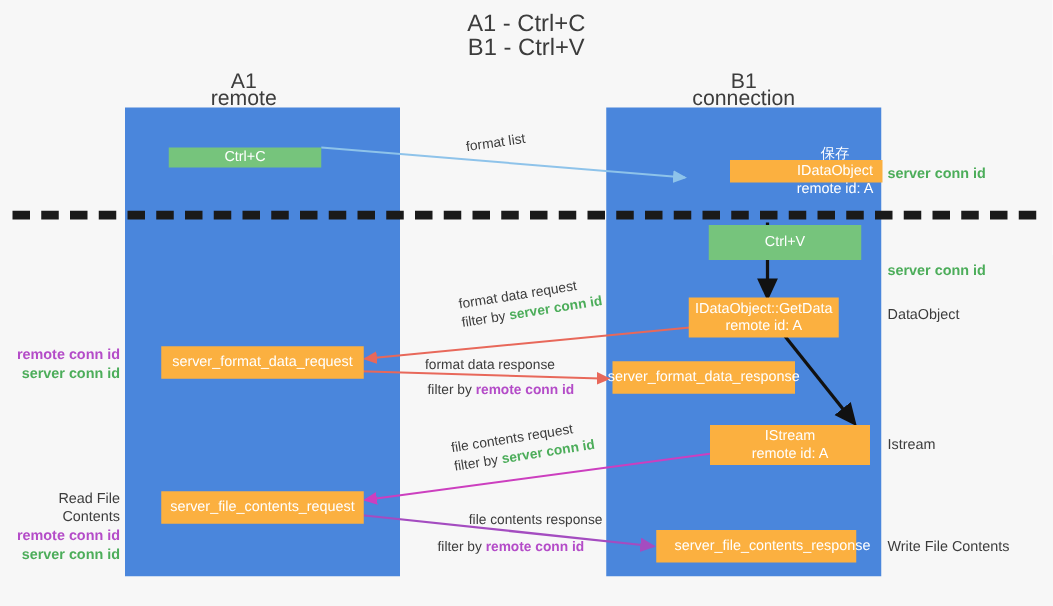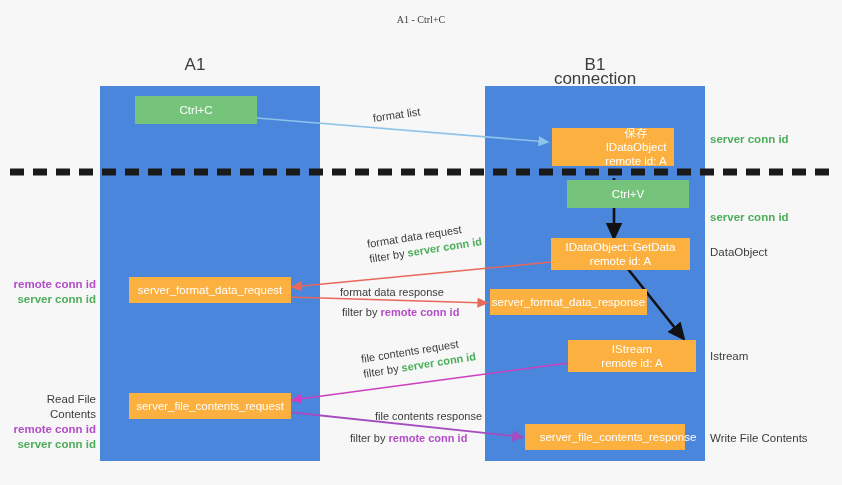--- a/index.html
+++ b/index.html
@@ -62,48 +62,49 @@
     line-height: 15px;
     white-space: nowrap;
   }
   .edge-label .g { color: #4cad5a; font-weight: bold; }
   .edge-label .p { color: #b44cc8; font-weight: bold; }
   .rot-a { transform: rotate(-9deg); transform-origin: left top; }
   .rot-b { transform: rotate(-8deg); transform-origin: left top; }
   .title-block {
     position: absolute;
     text-align: center;
-    font-size: 10px;
+    font-size: 19px;
     color: #3c3c3c;
     line-height: 19px;
     width: 842px;
     left: 0;
-    font-family: Liberation Serif, serif;
   }
   .leftstack {
     position: absolute;
     font-size: 11.5px;
     line-height: 15px;
     text-align: right;
   }
   .leftstack .p { color: #b44cc8; font-weight: bold; }
   .leftstack .g { color: #4cad5a; font-weight: bold; }
   .leftstack .n { color: #3c3c3c; }
 </style>
 </head>
 <body>
 
 <div id="canvas">
 
   <div class="title-block" style="top:10px;">
     <div>A1 - Ctrl+C</div>
+    <div>B1 - Ctrl+V</div>
   </div>
 
   <div class="lane-title" style="left:130px; top:58px; width:130px;">
     <div>A1</div>
+    <div>remote</div>
   </div>
   <div class="lane-title" style="left:530px; top:58px; width:130px;">
     <div>B1</div>
     <div>connection</div>
   </div>
 
   <div class="lane" style="left:100px; top:86px; width:220px; height:375px;"></div>
   <div class="lane" style="left:485px; top:86px; width:220px; height:375px;"></div>
 
   <svg id="svg-layer" viewBox="0 0 842 485">
@@ -135,43 +136,43 @@
 
     <line x1="288" y1="297" x2="487" y2="303" stroke="#e8685a" stroke-width="1.6" marker-end="url(#ar-red)"></line>
 
     <line x1="628" y1="269" x2="683" y2="338" stroke="#111111" stroke-width="2.6" marker-end="url(#ar-blk)"></line>
 
     <line x1="568" y1="363" x2="292" y2="400" stroke="#cc3fbf" stroke-width="1.6" marker-end="url(#ar-mag)"></line>
 
     <line x1="288" y1="412" x2="523" y2="437" stroke="#a44cc0" stroke-width="1.8" marker-end="url(#ar-pur)"></line>
   </svg>
 
-  <div class="node green" style="left:135px; top:96px; width:122px; height:28px;">
+  <div class="node green" style="left:135px; top:118px; width:122px; height:16px;">
     <span>Ctrl+C</span>
   </div>
 
-  <div class="node orange" style="left:552px; top:128px; width:122px; height:38px;padding-left:46px;">
+  <div class="node orange" style="left:584px; top:128px; width:122px; height:18px;padding-left:46px;">
     <span>保存IDataObject</span>
     <span>remote id: A</span>
   </div>
 
   <div class="node green" style="left:553px; top:180px; width:122px; height:28px;margin-left:14px;">
     <span>Ctrl+V</span>
   </div>
 
-  <div class="node orange" style="left:551px; top:238px; width:139px; height:32px;">
+  <div class="node orange" style="left:551px; top:238px; width:120px; height:32px;">
     <span>IDataObject::GetData</span>
     <span>remote id: A</span>
   </div>
 
   <div class="node orange" style="left:129px; top:277px; width:162px; height:26px;">
     <span>server_format_data_request</span>
   </div>
 
-  <div class="node orange" style="left:490px; top:289px; width:157px; height:26px;justify-content:center;">
+  <div class="node orange" style="left:490px; top:289px; width:146px; height:26px;justify-content:center;">
     <span>server_format_data_response</span>
   </div>
 
   <div class="node orange" style="left:568px; top:340px; width:128px; height:32px;">
     <span>IStream</span>
     <span>remote id: A</span>
   </div>
 
   <div class="node orange" style="left:129px; top:393px; width:162px; height:26px;">
     <span>server_file_contents_request</span>

